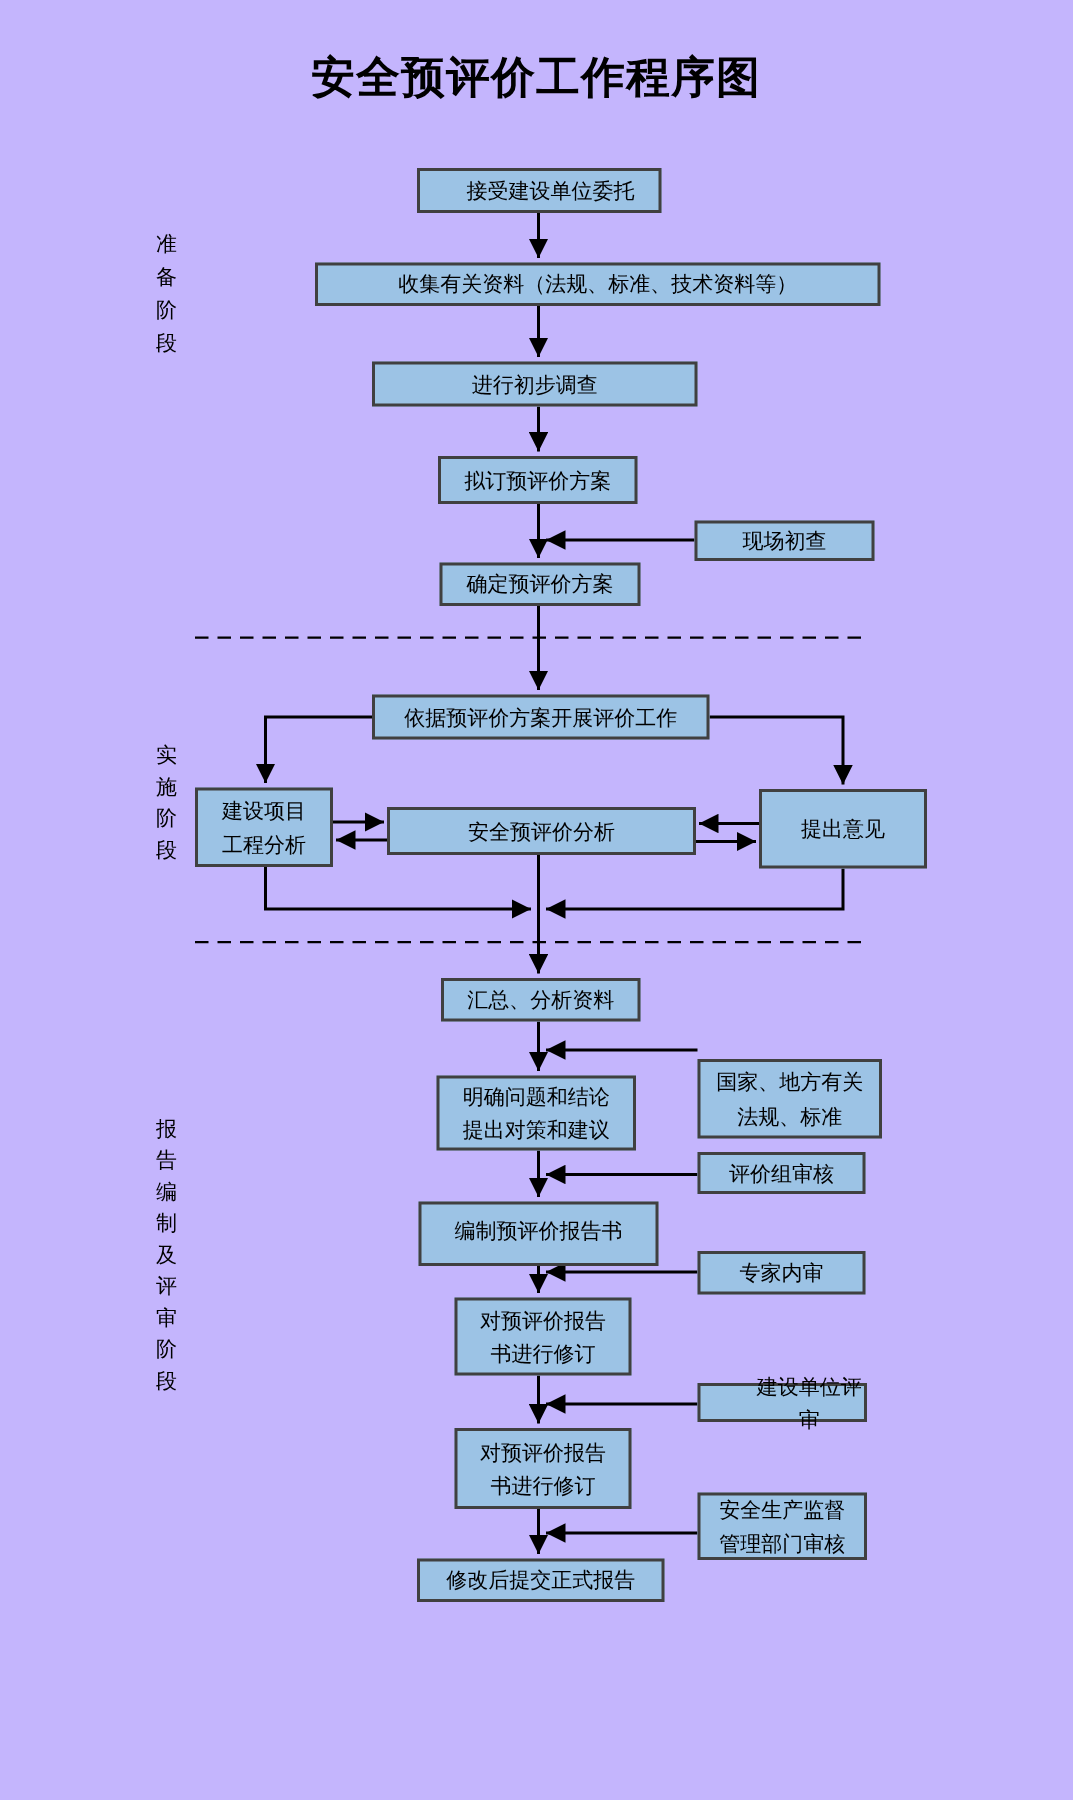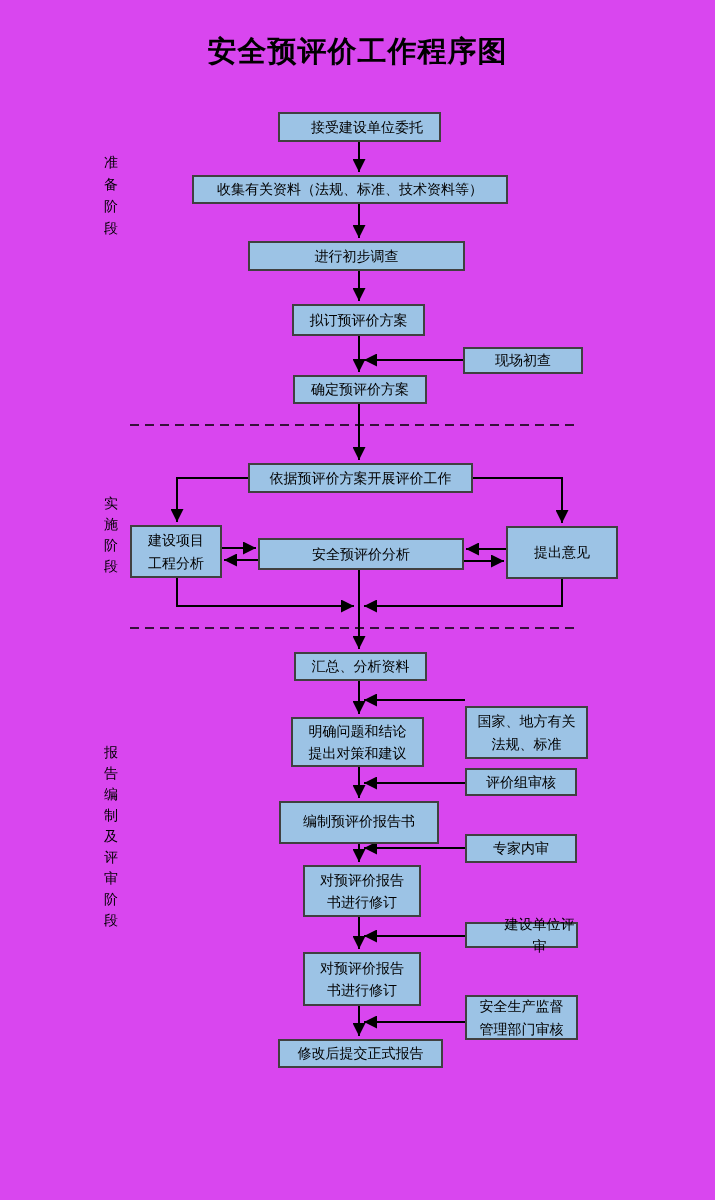--- a/index.html
+++ b/index.html
@@ -4,21 +4,21 @@
 <style>
   :root{
     --box-fill:#9CC3E5;
     --box-border:#404040;
     --line:#000000;
   }
   html,body{margin:0;padding:0;background:#ffffff;}
   .canvas{
     position:relative;
     width:715px;height:1200px;
-    background:#d946ef;
+    background:#c4b5fd;
     font-family:"Liberation Sans","DejaVu Sans",sans-serif;
     color:#000;
     overflow:hidden;
   }
   .title{
     position:absolute;
     left:0;top:32px;width:715px;
     margin:0;
     text-align:center;
     font-size:29px;
@@ -128,21 +128,21 @@
     <path class="flow" d="M465 783 L364 783" marker-end="url(#arr)"></path>
     <path class="flow" d="M359 832 L359 862" marker-end="url(#arr)"></path>
     <path class="flow" d="M465 848 L364 848" marker-end="url(#arr)"></path>
     <path class="flow" d="M359 917 L359 949" marker-end="url(#arr)"></path>
     <path class="flow" d="M465 936 L364 936" marker-end="url(#arr)"></path>
     <path class="flow" d="M359 1006 L359 1036" marker-end="url(#arr)"></path>
     <path class="flow" d="M465 1022 L364 1022" marker-end="url(#arr)"></path>
   </svg>
 
   <div class="node" style="left:278px;top:112px;width:163px;height:30px;padding-left:15px;">接受建设单位委托</div>
-  <div class="node" style="left:192px;top:175px;width:316px;height:29px;">收集有关资料（法规、标准、技术资料等）</div>
+  <div class="node" style="left:210px;top:175px;width:377px;height:29px;">收集有关资料（法规、标准、技术资料等）</div>
   <div class="node" style="left:248px;top:241px;width:217px;height:30px;">进行初步调查</div>
   <div class="node" style="left:292px;top:304px;width:133px;height:32px;">拟订预评价方案</div>
   <div class="node" style="left:463px;top:347px;width:120px;height:27px;">现场初查</div>
   <div class="node" style="left:293px;top:375px;width:134px;height:29px;">确定预评价方案</div>
   <div class="node" style="left:248px;top:463px;width:225px;height:30px;">依据预评价方案开展评价工作</div>
   <div class="node" style="left:130px;top:525px;width:92px;height:53px;">建设项目
 工程分析</div>
   <div class="node" style="left:258px;top:538px;width:206px;height:32px;">安全预评价分析</div>
   <div class="node" style="left:506px;top:526px;width:112px;height:53px;">提出意见</div>
   <div class="node" style="left:294px;top:652px;width:133px;height:29px;">汇总、分析资料</div>

